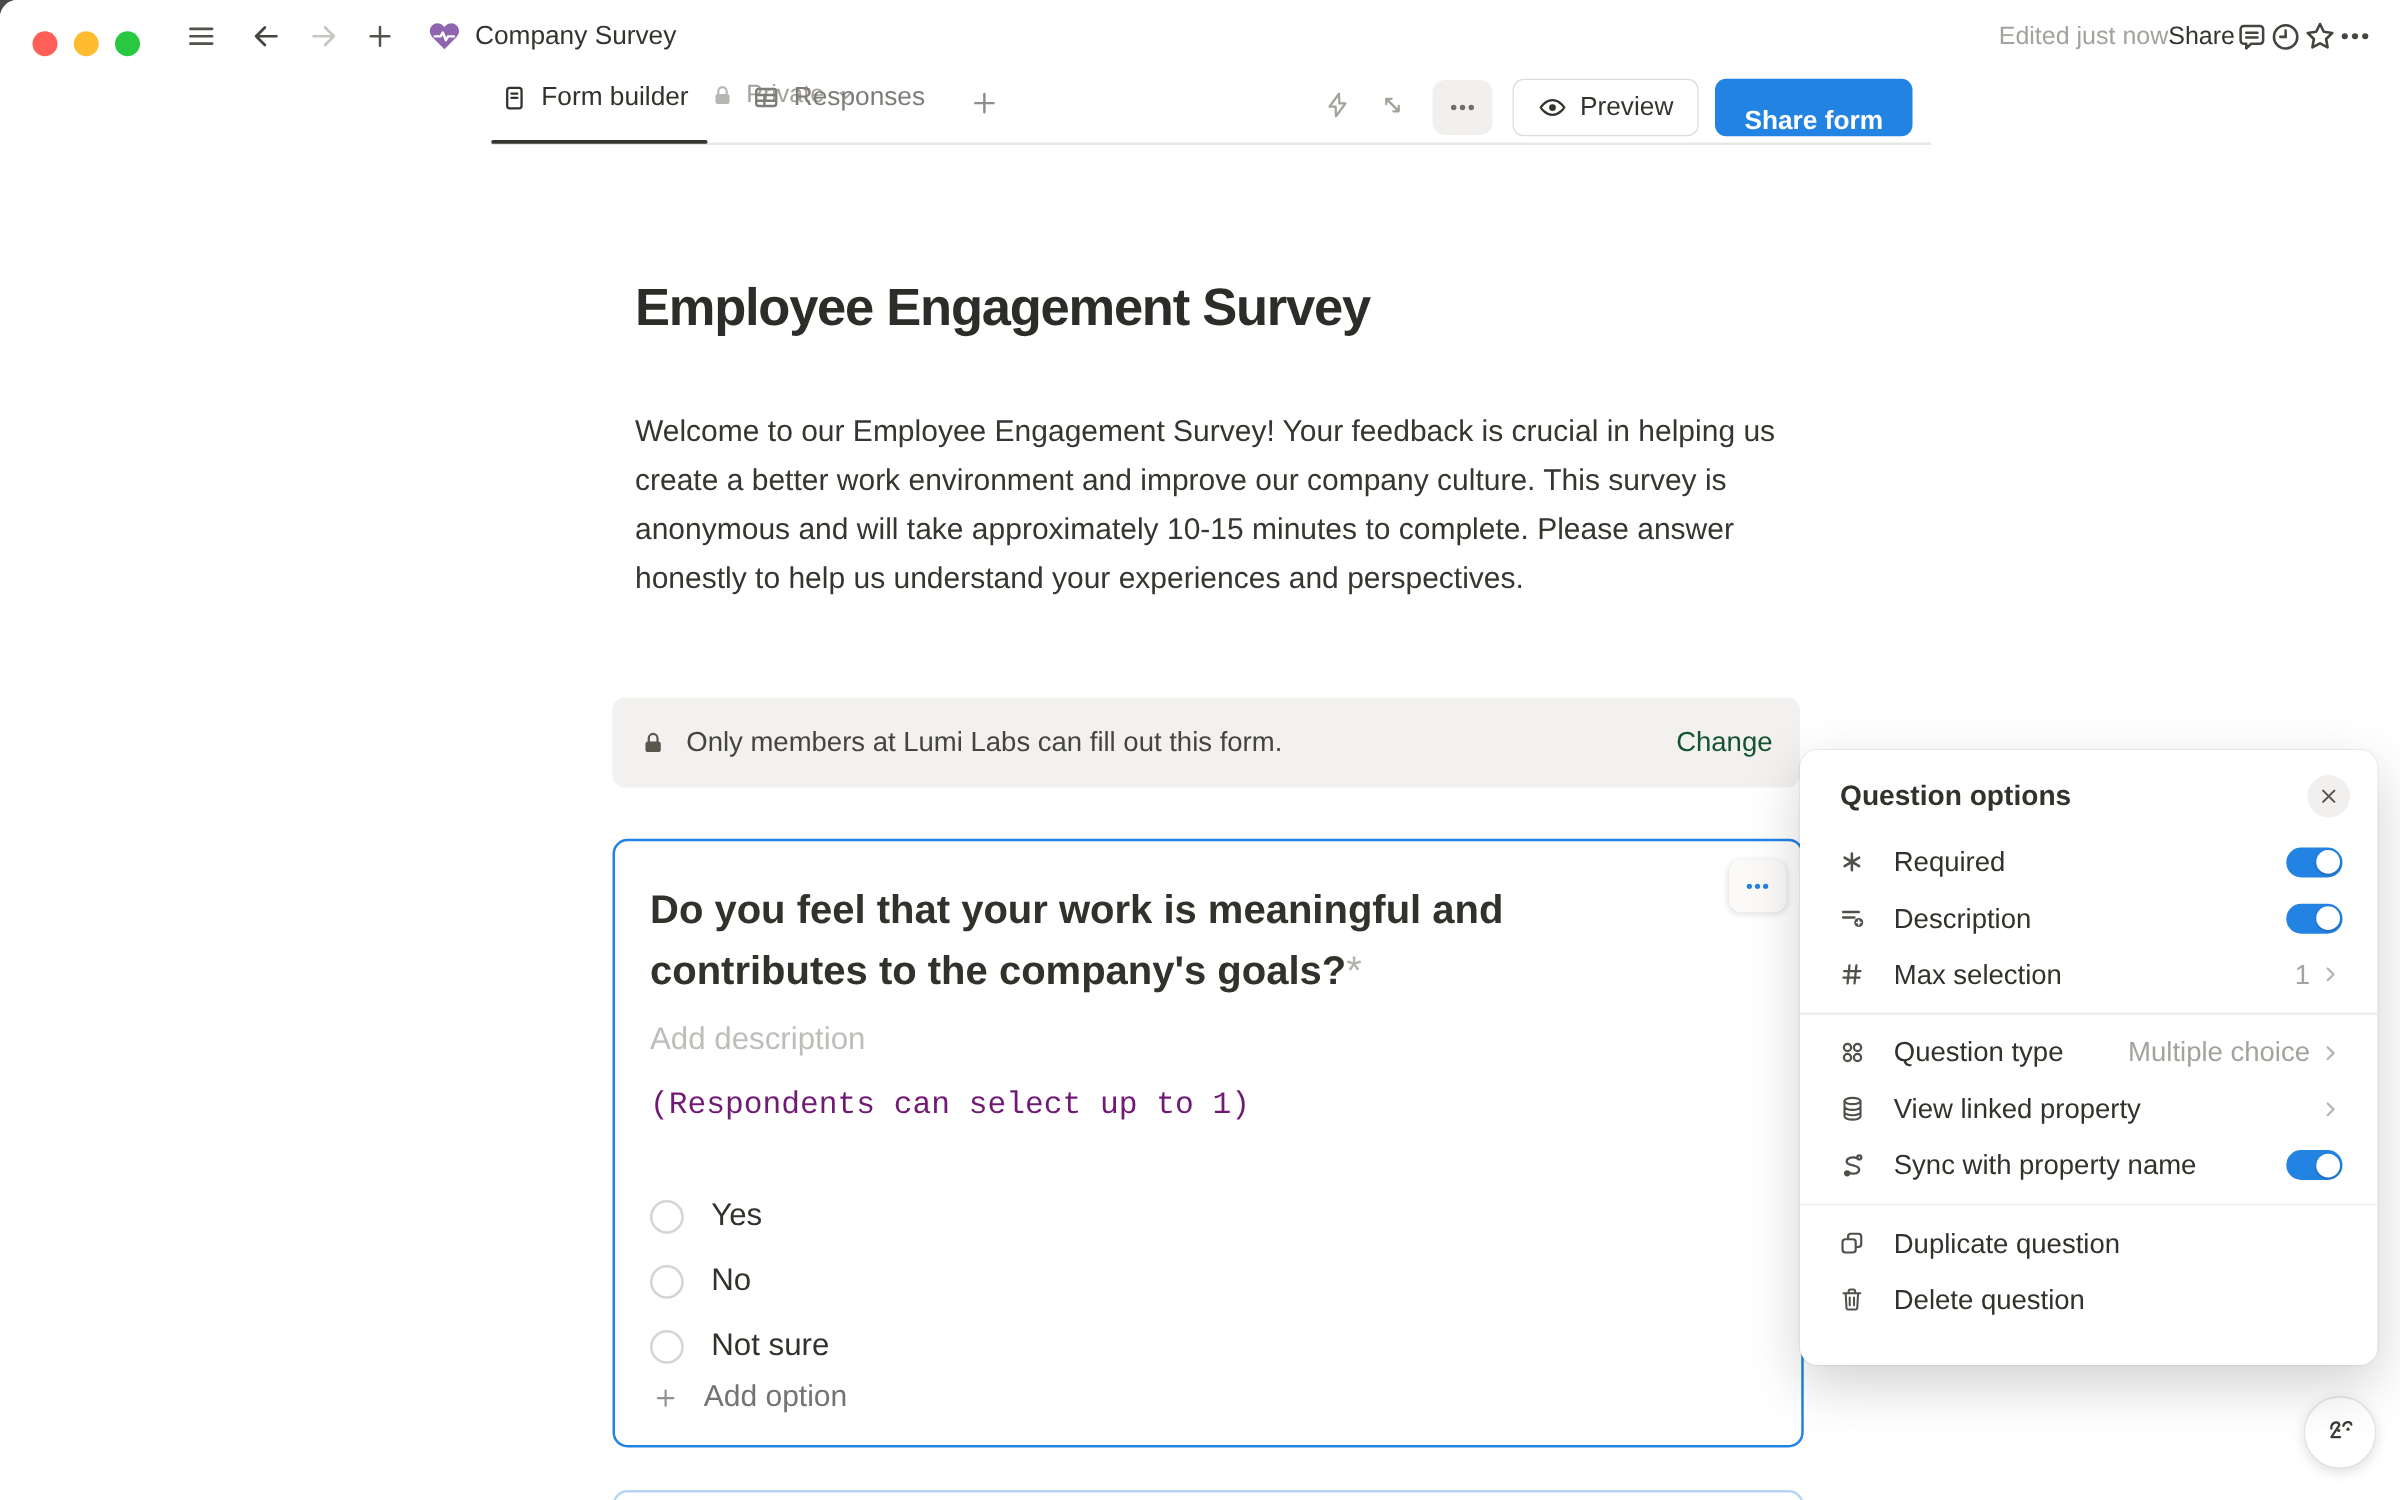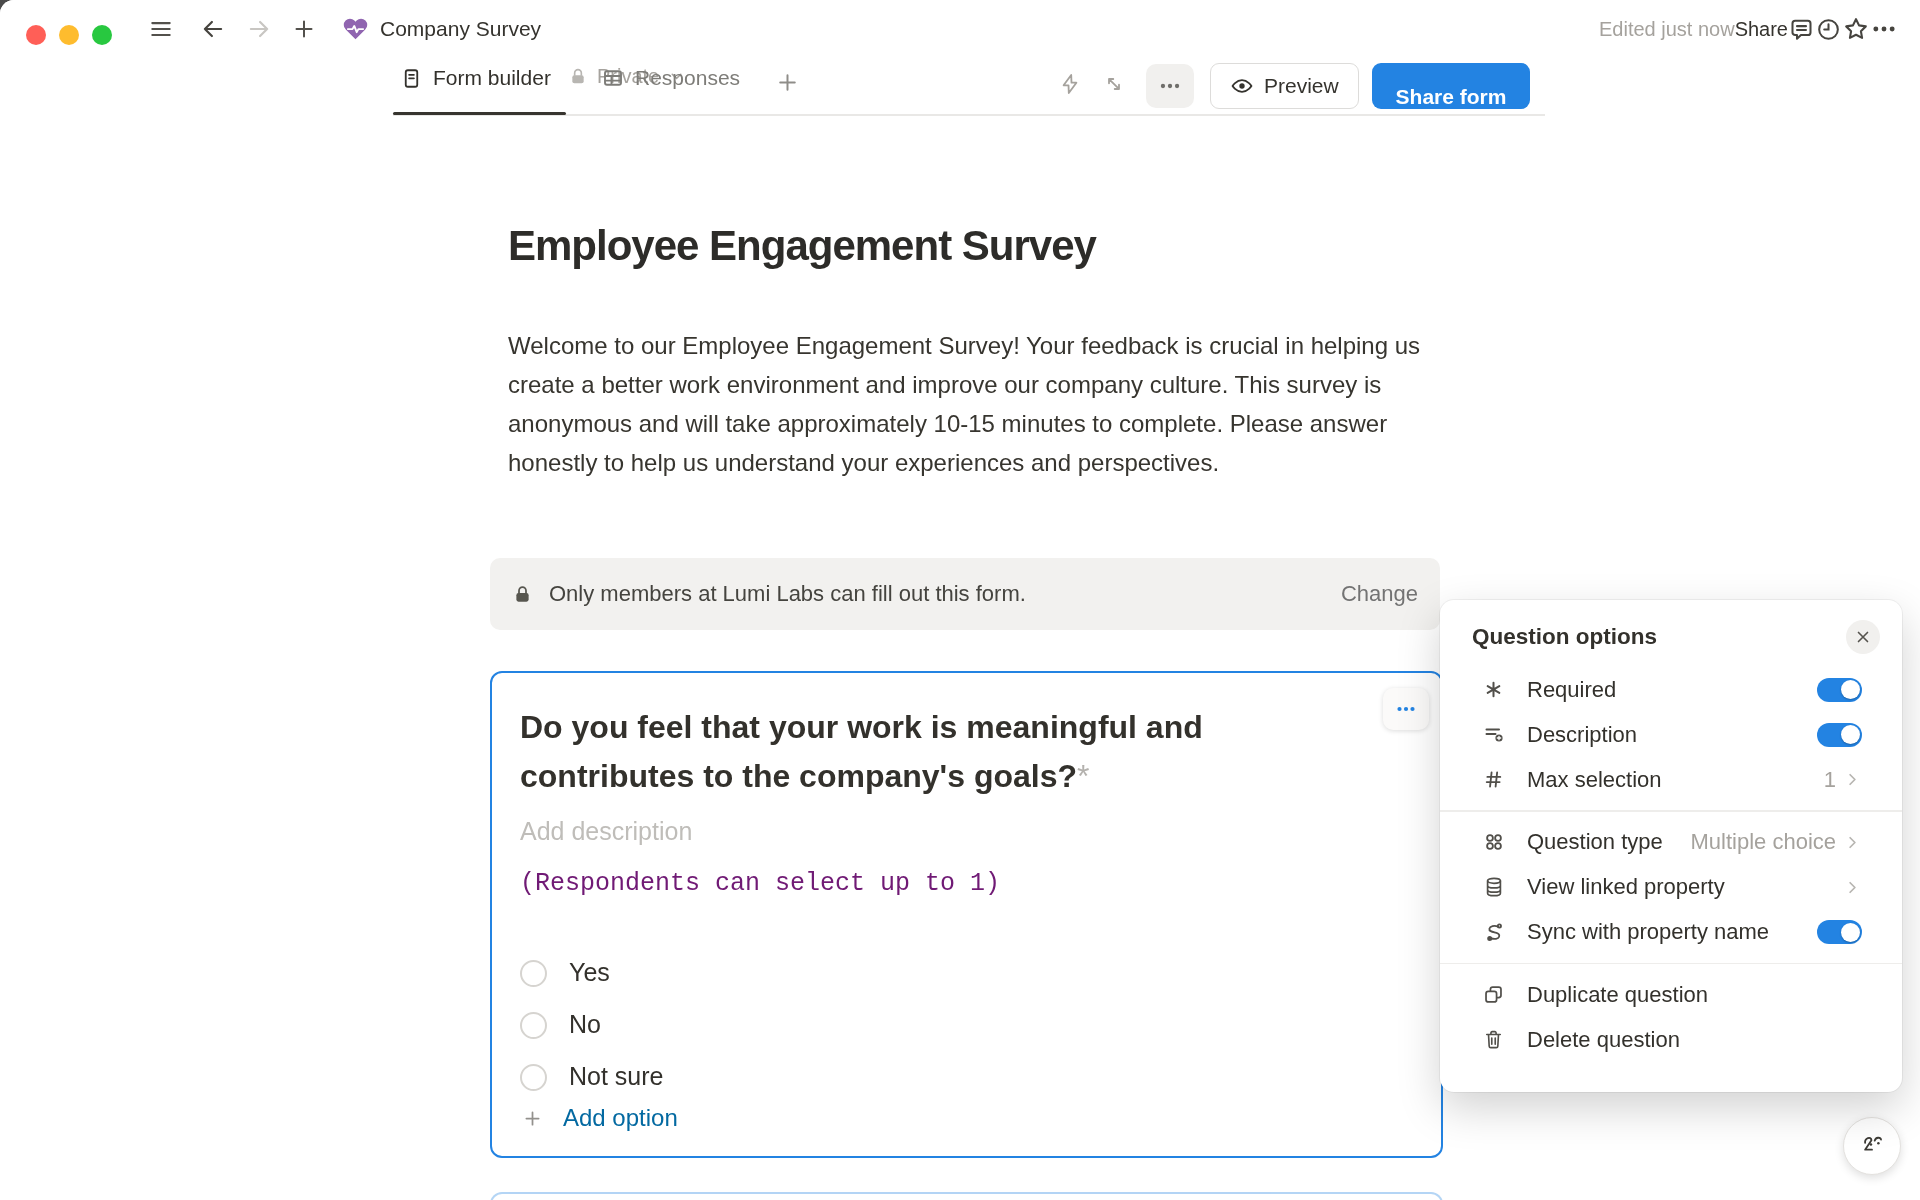--- a/index.html
+++ b/index.html
@@ -30,44 +30,44 @@
   .more-btn { position:absolute; left:1146px; top:64px; width:48px; height:44px; background:#f1f0ee; border-radius:10px; display:flex; align-items:center; justify-content:center; color:#6f6e6a; }
   .preview-btn { position:absolute; left:1210px; top:63px; height:46px; padding:0 19px; border:1.5px solid #dddcda; border-radius:9px; background:#fff; display:flex; align-items:center; gap:10px; font-size:21px; font-weight:500; color:#35332e; }
   .shareform-btn { position:absolute; left:1372px; top:63px; height:46px; width:158px; background:#2383e2; border-radius:9px; display:flex; align-items:flex-end; justify-content:center; color:#fff; font-size:21px; font-weight:700; }
 
   
   .form-title { position:absolute; left:508px; top:222px; font-size:42px; font-weight:700; letter-spacing:-1px; color:#2d2c29; white-space:nowrap; }
   .form-desc { position:absolute; left:508px; top:326px; width:922px; font-size:24px; line-height:39px; color:#37352f; }
   .access-bar { position:absolute; left:490px; top:558px; width:950px; height:72px; background:#f2f1ef; border-radius:10px; display:flex; align-items:center; }
   .access-lock { margin-left:22px; color:#57564f; display:flex; }
   .access-text { margin-left:16px; font-size:22px; color:#45443f; flex:1; }
-  .access-change { margin-right:22px; font-size:22px; color:#737373; cursor:pointer; }
+  .access-change { margin-right:22px; font-size:22px; color:#14532d; cursor:pointer; }
 
   
   .qcard { position:absolute; left:490px; top:671px; width:953px; height:487px; background:#fff; border:2.5px solid #2383e2; border-radius:12px; }
   .qmore { position:absolute; right:12px; top:15px; width:46px; height:42px; border-radius:10px; background:#fbfaf9; box-shadow:0 1px 5px rgba(0,0,0,.14); display:flex; align-items:center; justify-content:center; color:#2383e2; }
   .qtitle { position:absolute; left:28px; top:30px; width:845px; font-size:32px; font-weight:700; line-height:49px; color:#33312c; }
   .qreq { color:#b4b2ae; font-weight:400; }
   .qadd-desc { position:absolute; left:28px; top:144px; font-size:25px; color:#bfbdb9; }
   .qnote { position:absolute; left:28px; top:196px; font-size:25px; color:#701a75;font-family:Liberation Mono, monospace; }
   .qopts { position:absolute; left:28px; top:262px; display:flex; flex-direction:column; }
   .qopt { height:52px; display:flex; align-items:flex-end; gap:22px; }
   .radio { width:27px; height:27px; border:2px solid #d6d4d0; border-radius:50%; background:#fff; flex:none; }
   .qopt-label { font-size:25px; color:#33312c; }
   .addopt { position:absolute; left:30px; top:420px; height:50px; display:flex; align-items:center; gap:20px; color:#93918d; }
-  .addopt-label { font-size:24px; color:#0369a1; }
+  .addopt-label { font-size:24px; color:#737373; }
 
   .nextcard { position:absolute; left:490px; top:1192px; width:953px; height:16px; background:#fff; border:2.5px solid rgba(35,131,226,.34); border-bottom:none; border-radius:12px 12px 0 0; }
 
   
   .panel { position:absolute; left:1440px; top:600px; width:462px; height:492px; background:#fff; border-radius:14px; box-shadow:0 0 0 1px rgba(0,0,0,.05), 0 16px 44px rgba(0,0,0,.18); z-index:10; padding-top:9px; }
   .panel-header { height:56px; padding:0 22px 0 32px; display:flex; align-items:center; justify-content:space-between; }
   .panel-title { font-size:22.5px; font-weight:700; color:#33312c; }
   .panel-close { width:34px; height:34px; border-radius:50%; background:#f1f0ee; display:flex; align-items:center; justify-content:center; color:#55534e; }
-  .psec { padding:2px 24px; }
+  .psec { padding:2px 12px; }
   .prow { height:45px; display:flex; align-items:center; padding:0 16px; border-radius:8px; }
   .picon { width:27px; margin-right:20px; color:#514f4a; display:flex; align-items:center; justify-content:center; flex:none; }
   .plabel { flex:1; font-size:22px; color:#33312c; white-space:nowrap; }
   .pctrl { display:flex; align-items:center; gap:7px; }
   .pvalue { font-size:22px; color:#a5a29d; white-space:nowrap; }
   .chev { color:#b7b5b1; display:flex; }
   .pdivider { height:1.5px; background:#eeedeb; margin:6px 0; }
   .toggle { width:45px; height:24px; border-radius:13px; background:#d9d8d6; position:relative; flex:none; }
   .toggle.on { background:#2383e2; }
   .toggle .knob { position:absolute; top:2.5px; left:2.5px; width:19px; height:19px; border-radius:50%; background:#fff; box-shadow:0 1px 2px rgba(0,0,0,.25); }

